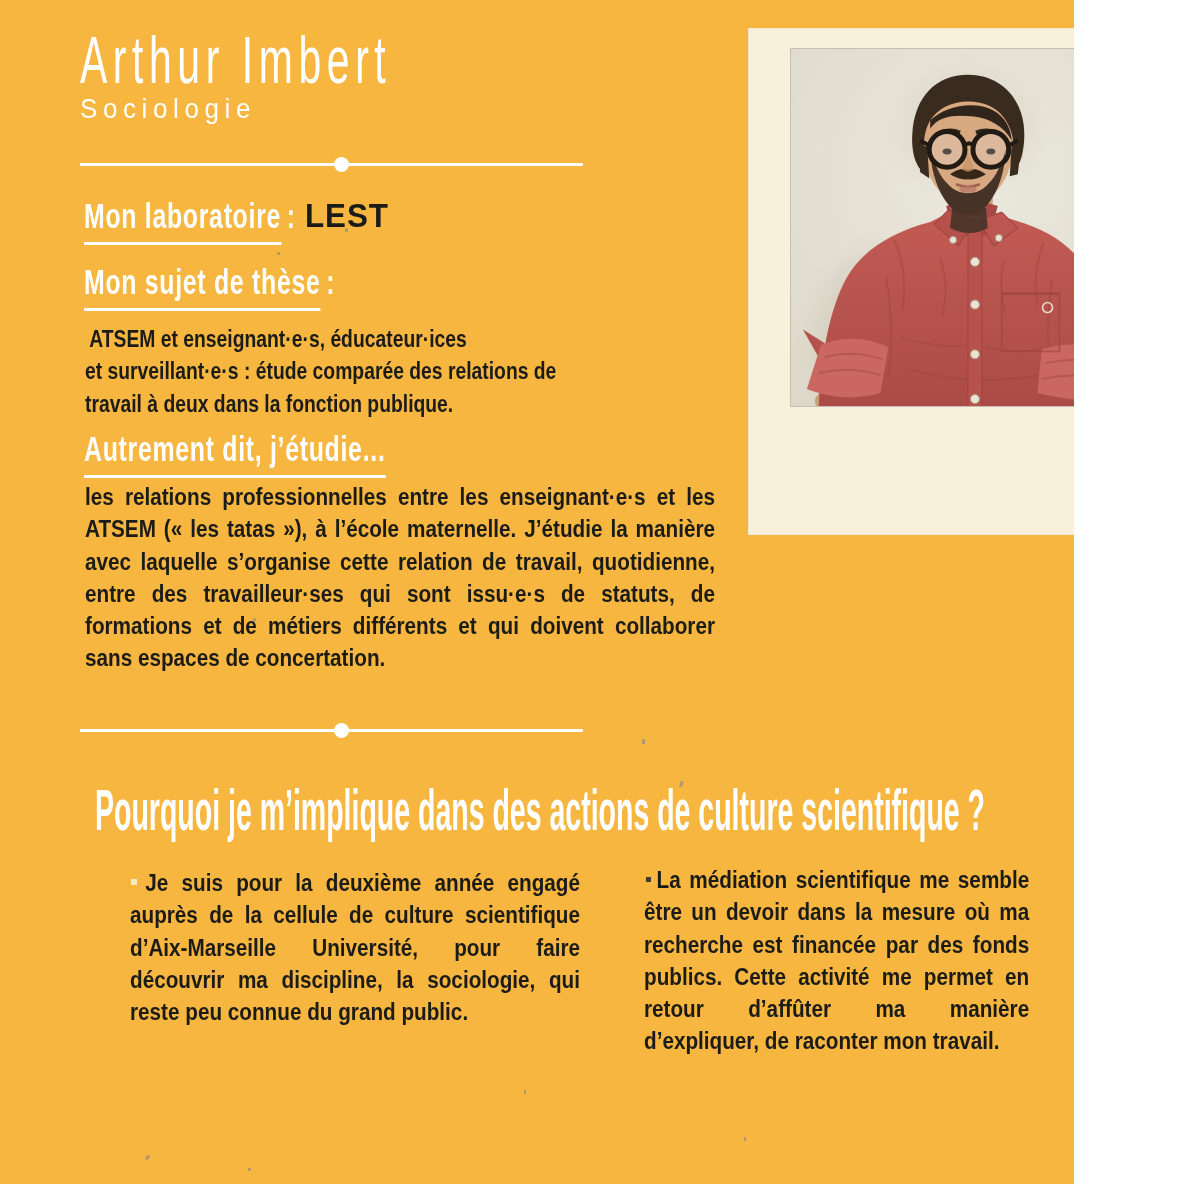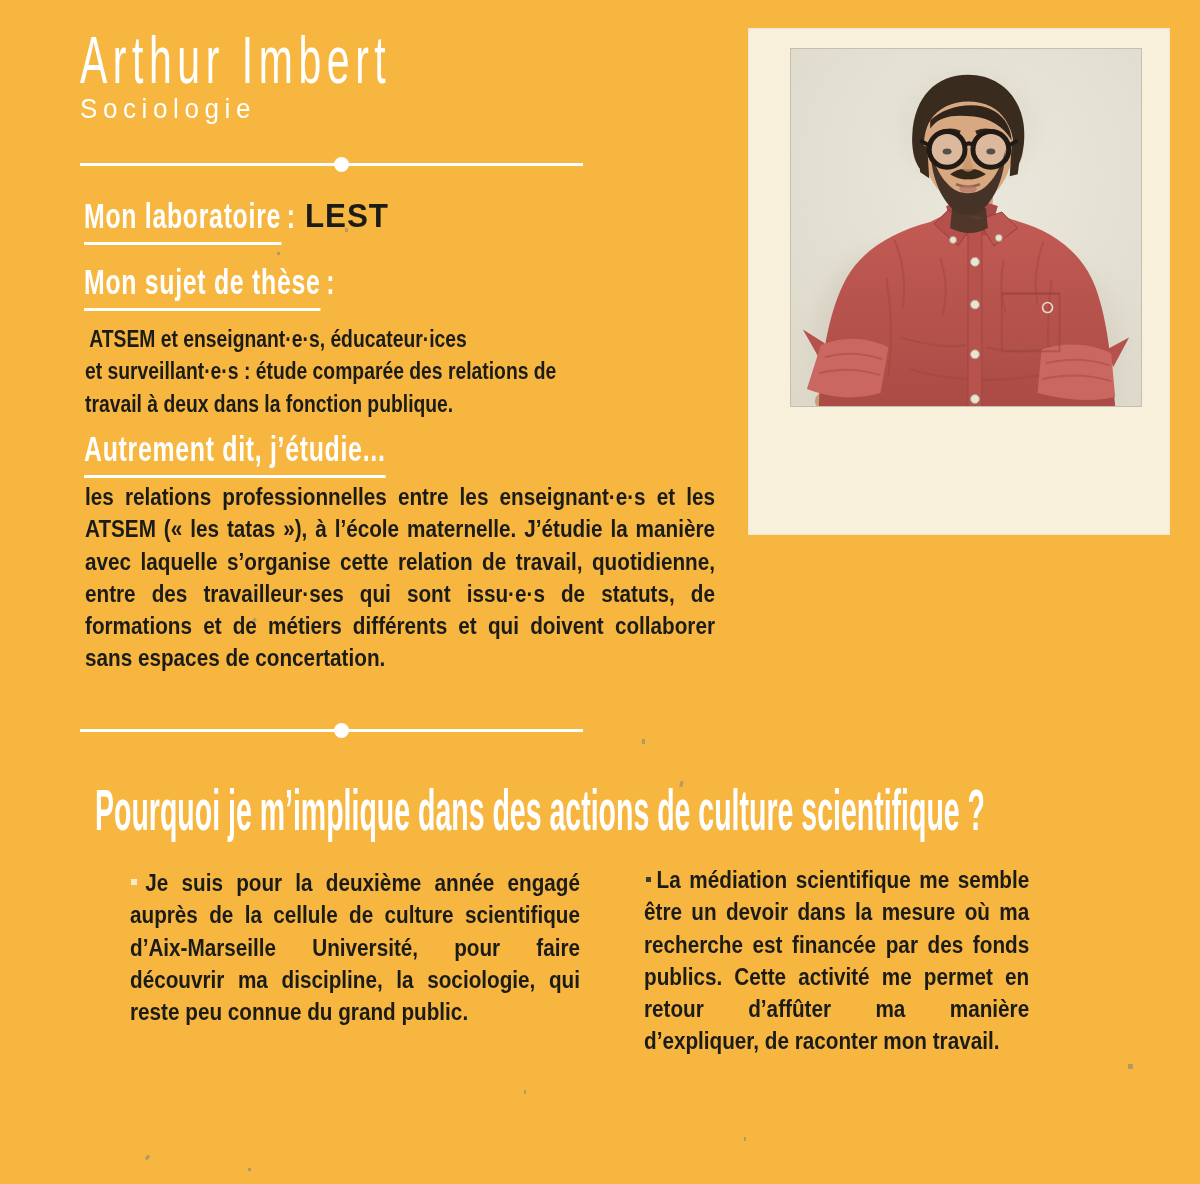--- a/index.html
+++ b/index.html
@@ -1,17 +1,17 @@
 <!DOCTYPE html>
 <html><head>
 <meta charset="utf-8">
 <style>
   html,body { margin:0; padding:0; }
   .poster {
-    position:relative; width:1200px; height:1184px; overflow:hidden;
+    position:relative; width:1074px; height:1184px; overflow:hidden;
     background:#f7b640;
     font-family:"Liberation Sans","DejaVu Sans",sans-serif;
     color:#1b1b18;
   }
   .abs { position:absolute; }
 
   
   .name-title {
     left:80px; top:22px; font-size:66px; font-weight:400; color:#ffffff;
     letter-spacing:9px; white-space:nowrap;

